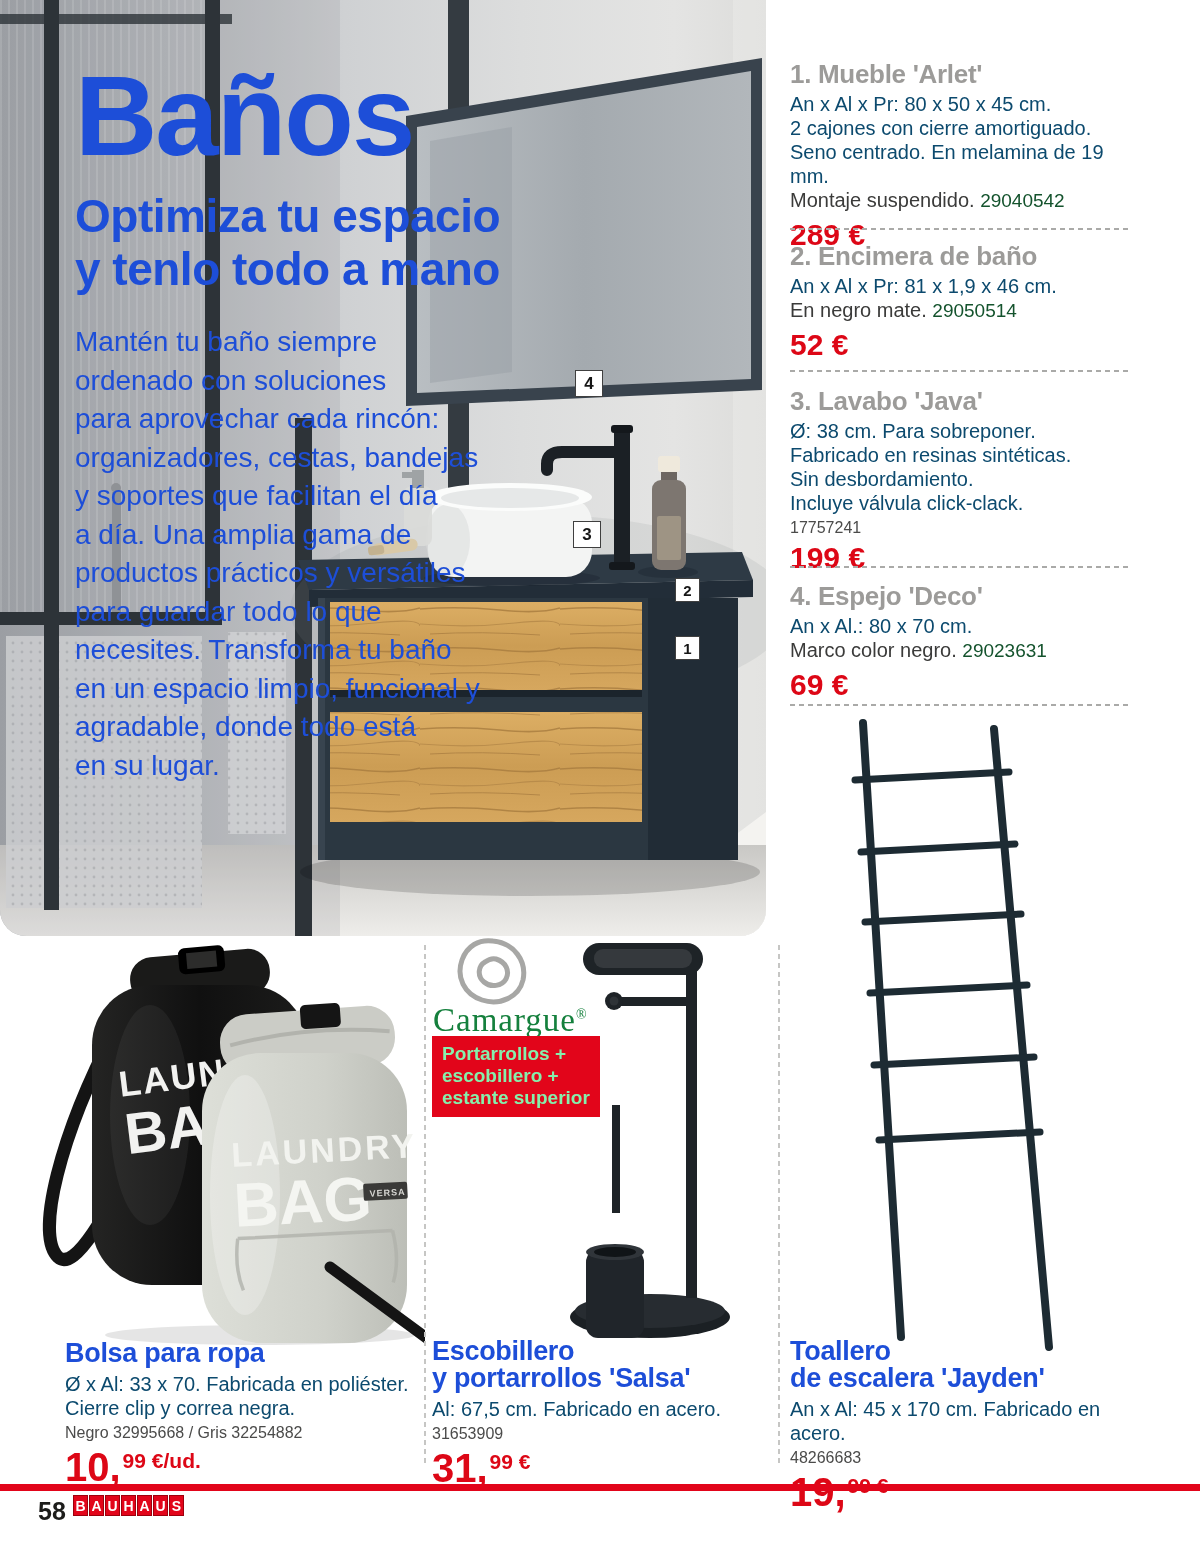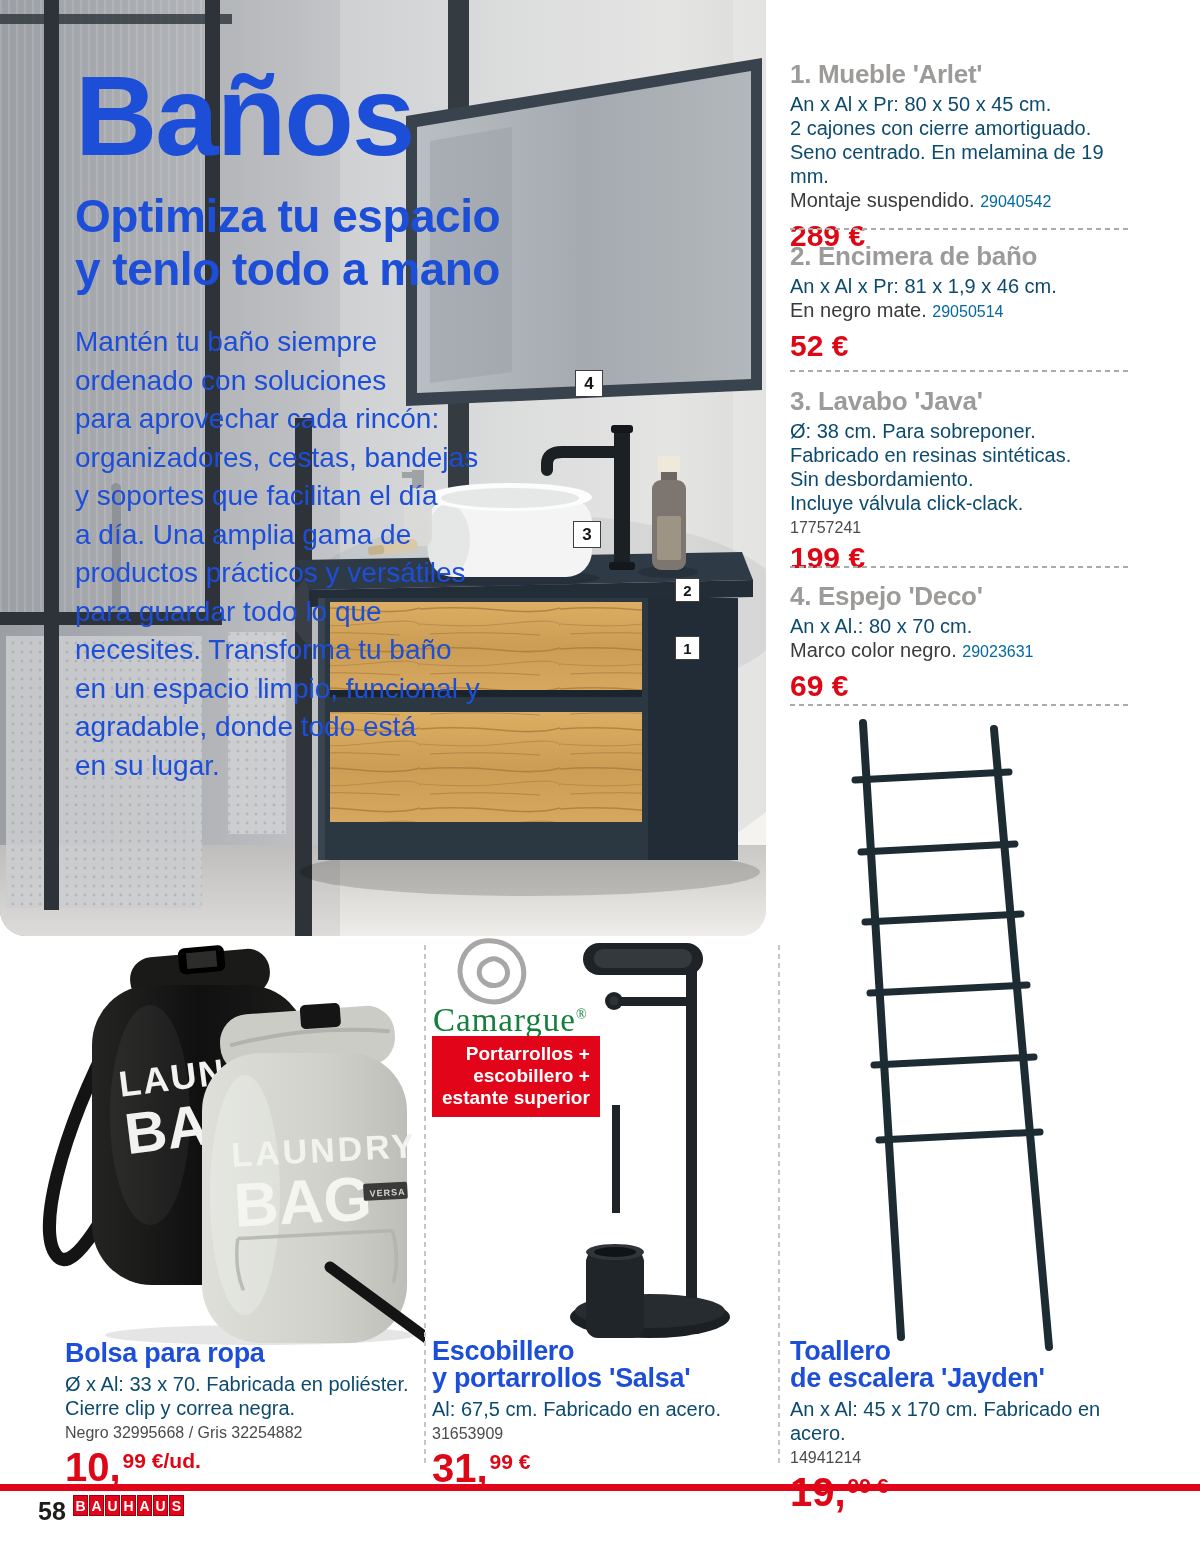--- a/index.html
+++ b/index.html
@@ -16,34 +16,34 @@
   .hero-body { margin-top:28px; font-size:28px; line-height:38.5px; white-space:pre-line; }
   .tag { position:absolute; width:28px; height:27px; background:#fff; border:1.5px solid #3f3f3f; color:#161616;
          font-size:17px; font-weight:700; display:flex; align-items:center; justify-content:center; }
 
   
   .right-col { position:absolute; left:790px; top:0; width:345px; }
   .product { position:absolute; left:0; width:340px; }
   .product h4 { font-size:26px; line-height:25px; font-weight:700; color:#9c9b99; letter-spacing:-0.3px; margin:0 0 5px 0; }
   .desc { font-size:20px; line-height:24px; color:#0c4a6e; white-space:pre-line; }
   .desc-line { font-size:20px; line-height:24px; color:#3b3b3a; }
-  .sku-inline { font-size:16px; color:#0369a1; }
+  .sku-inline { font-size:19px; color:#14532d; }
   .sku-line { margin-top:4px; font-size:16px; line-height:17px; color:#4b4b4a; }
   .price { margin-top:9px; font-size:30px; line-height:26px; font-weight:700; color:#dd0716; }
 
   .hsep { position:absolute; height:2px; background-image:repeating-linear-gradient(90deg,#aaaaa8 0 5px, transparent 5px 9px); }
   .vsep { position:absolute; width:2px; background-image:repeating-linear-gradient(180deg,#c6c6c4 0 5px, transparent 5px 9px); }
 
   
   .b-img { position:absolute; }
   .brand-word { position:absolute; left:433px; top:1002px; width:180px; font-family:Liberation Serif, serif;
                 font-size:33px; color:#15803d; letter-spacing:1px; }
   .brand-word sup { font-size:14px; }
-  .badge { position:absolute; left:432px; top:1036px; background:#e2051a; color:#ffffff; font-size:19px; font-weight:700;
-           line-height:22px; padding:7px 10px 8px 10px; white-space:pre-line;text-align:right; }
+  .badge { position:absolute; left:432px; top:1036px; background:#e2051a; color:#86efac; font-size:19px; font-weight:700;
+           line-height:22px; padding:7px 10px 8px 10px; white-space:pre-line; }
 
   .b-block { position:absolute; }
   .b-block h4 { font-size:27px; line-height:27px; font-weight:700; color:#1d4ed8; letter-spacing:-0.3px; white-space:pre-line; }
   .b-block .desc { margin-top:5px; }
   .b-price { margin-top:8px; color:#dd0716; font-weight:700; }
   .b-price .main { font-size:40px; line-height:36px; }
   .b-price .sup { font-size:21px; position:relative; top:-13px; margin-left:2px; }
 
   
   .footer-bar { position:absolute; left:0; top:1484px; width:1200px; height:7px; background:#e2051a; }
@@ -316,21 +316,21 @@
 y portarrollos 'Salsa'</h4>
     <div class="desc">Al: 67,5 cm. Fabricado en acero.</div>
     <div class="sku-line">31653909</div>
     <div class="b-price"><span class="main">31,</span><span class="sup">99 €</span></div>
   </div>
 
   <div class="b-block" style="left:790px; top:1338px; width:345px;">
     <h4>Toallero
 de escalera 'Jayden'</h4>
     <div class="desc">An x Al: 45 x 170 cm. Fabricado en acero.</div>
-    <div class="sku-line">14941214</div>
+    <div class="sku-line">48266683</div>
     <div class="b-price"><span class="main">19,</span><span class="sup">99 €</span></div>
   </div>
 
   <div class="footer-bar"></div>
   <div class="page-num">58</div>
   <div class="logo">
     <span class="tile">B</span>
     <span class="tile">A</span>
     <span class="tile">U</span>
     <span class="tile">H</span>

